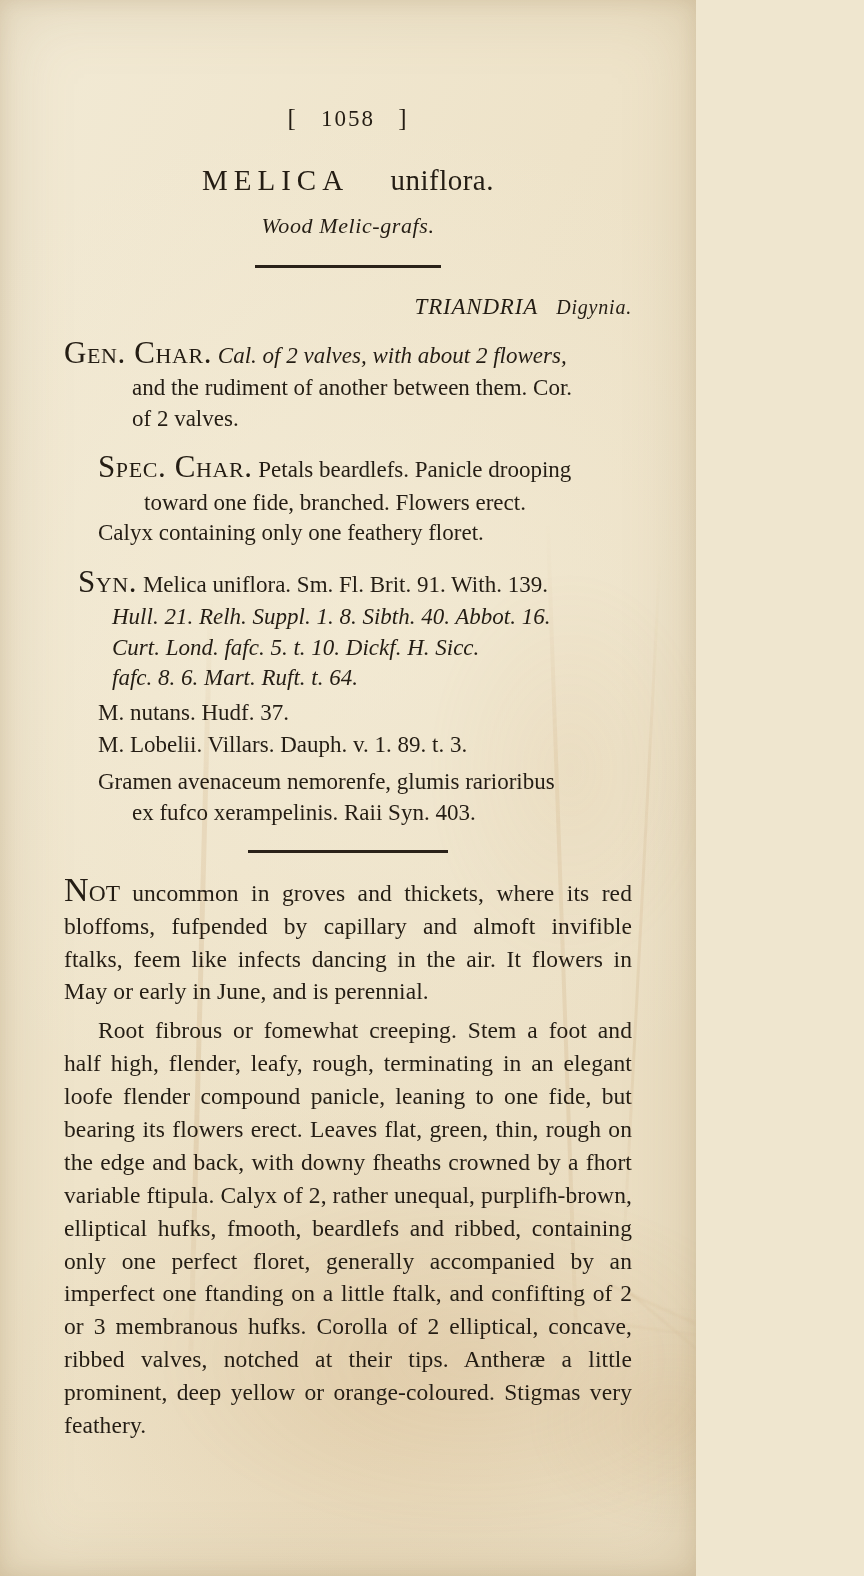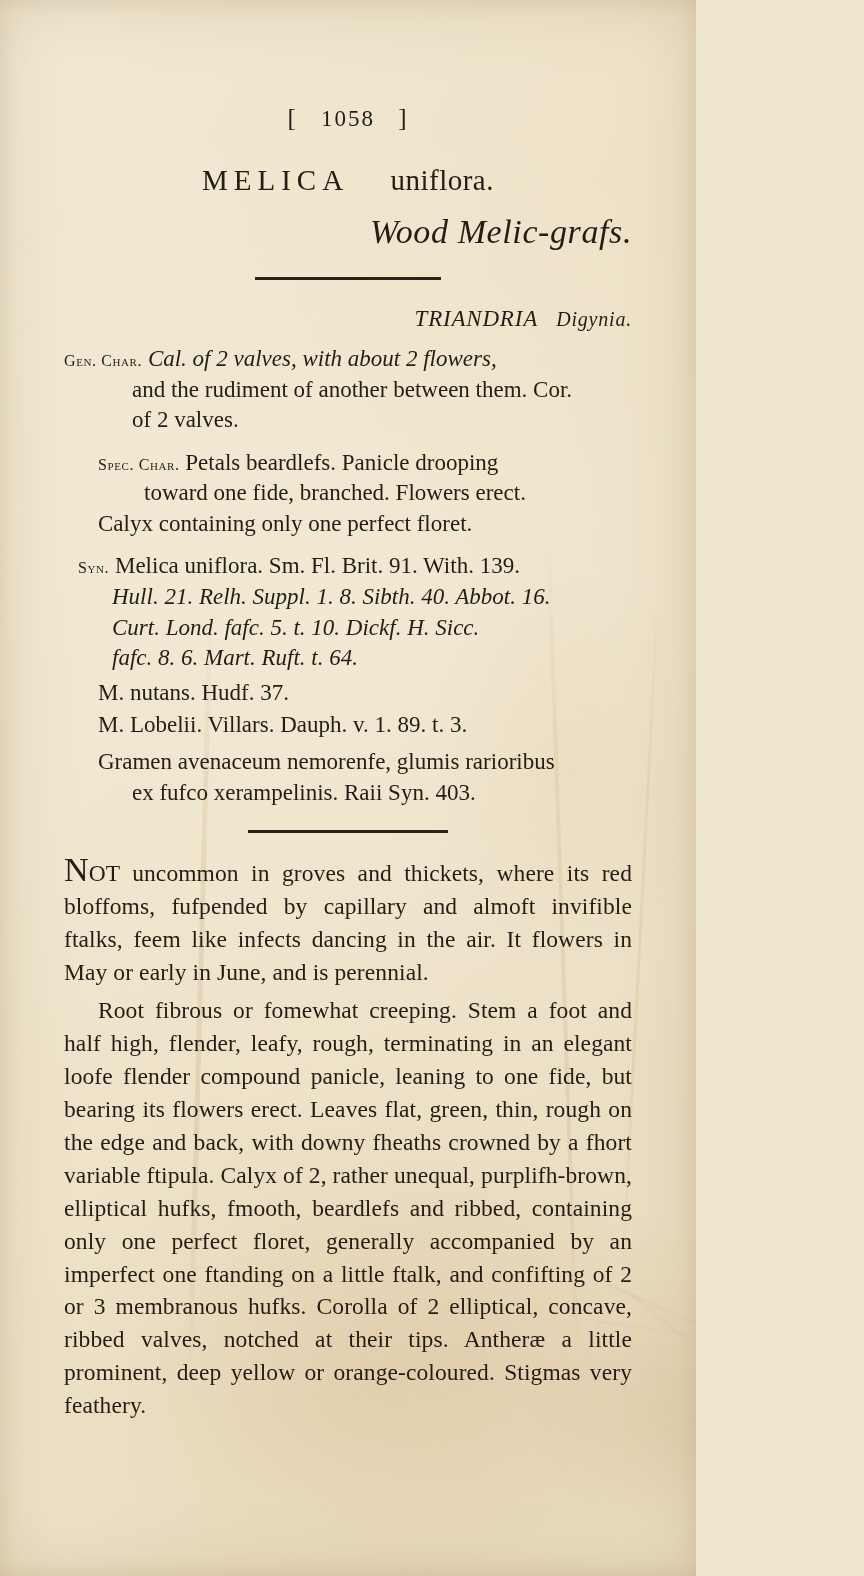--- a/index.html
+++ b/index.html
@@ -109,24 +109,24 @@
     font-size: 29px;
   }
   .genus {
     letter-spacing: 6px;
   }
   .epithet {
     margin-left: 34px;
     letter-spacing: 0.5px;
   }
   .common-name {
-    text-align: right;
+    text-align: center;
     margin-top: 16px;
     font-style: italic;
-    font-size: 34px;
+    font-size: 22px;
     letter-spacing: 0.6px;
   }
   .rule {
     width: 186px;
     height: 3px;
     background: #2a2219;
     margin: 26px auto 0 auto;
   }
   .rule.lower {
     margin-top: 22px;
@@ -146,21 +146,21 @@
     margin-left: 12px;
   }
   .entry {
     margin-top: 12px;
     font-size: 23px;
     line-height: 1.33;
     text-align: justify;
   }
   .entry .sc {
     font-variant: small-caps;
-    font-size: 16px;
+    font-size: 31px;
     letter-spacing: 0.6px;
   }
   .it { font-style: italic; }
   .indent-1 { margin-left: 34px; }
   .indent-2 { margin-left: 46px; }
   .hang { padding-left: 34px; text-indent: -34px; }
   .syn-extra {
     margin-top: 6px;
     margin-left: 34px;
     font-size: 23px;
@@ -229,21 +229,21 @@
       <span class="sc">Gen. Char.</span>
       <span class="it">Cal. of 2 valves, with about 2 flowers,</span><br>
       <span class="indent-1">and the rudiment of another between them.  Cor.</span><br>
       <span class="indent-1">of 2 valves.</span>
     </div>
 
     <div class="entry" style="margin-left:34px;">
       <span class="sc">Spec. Char.</span>
       <span>Petals beardlefs.   Panicle drooping</span><br>
       <span class="indent-2">toward  one  fide,  branched.     Flowers  erect.</span><br>
-      <span>Calyx containing only one perfect floret.</span>
+      <span>Calyx containing only one feathery floret.</span>
     </div>
 
     <div class="entry" style="margin-left:14px;">
       <span class="sc">Syn.</span>
       <span>Melica uniflora.   Sm. Fl. Brit. 91.   With. 139.</span><br>
       <span class="it indent-1">Hull. 21.   Relh. Suppl. 1. 8.   Sibth. 40.  Abbot. 16.</span><br>
       <span class="it indent-1">Curt.  Lond.  fafc.  5.  t.  10.    Dickf.  H.  Sicc.</span><br>
       <span class="it indent-1">fafc. 8. 6.   Mart. Ruft. t. 64.</span>
     </div>
 

